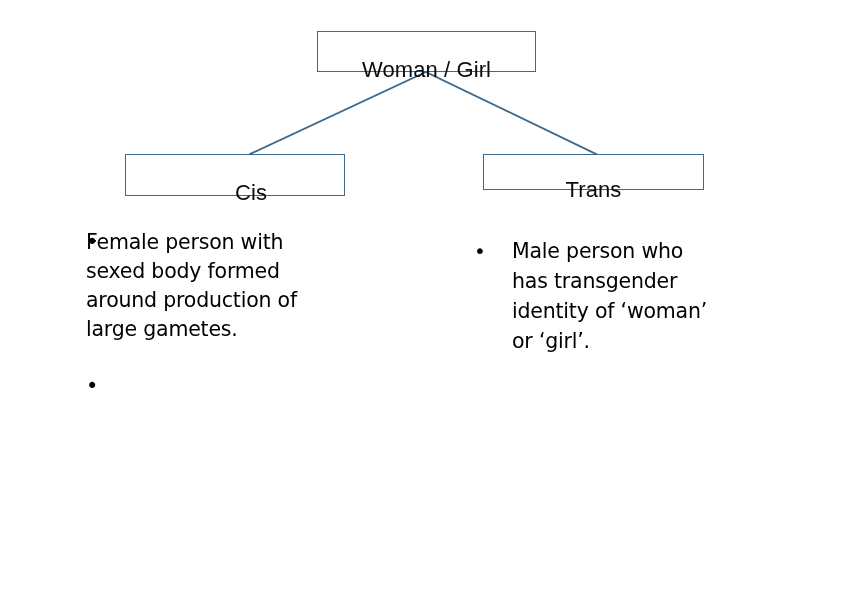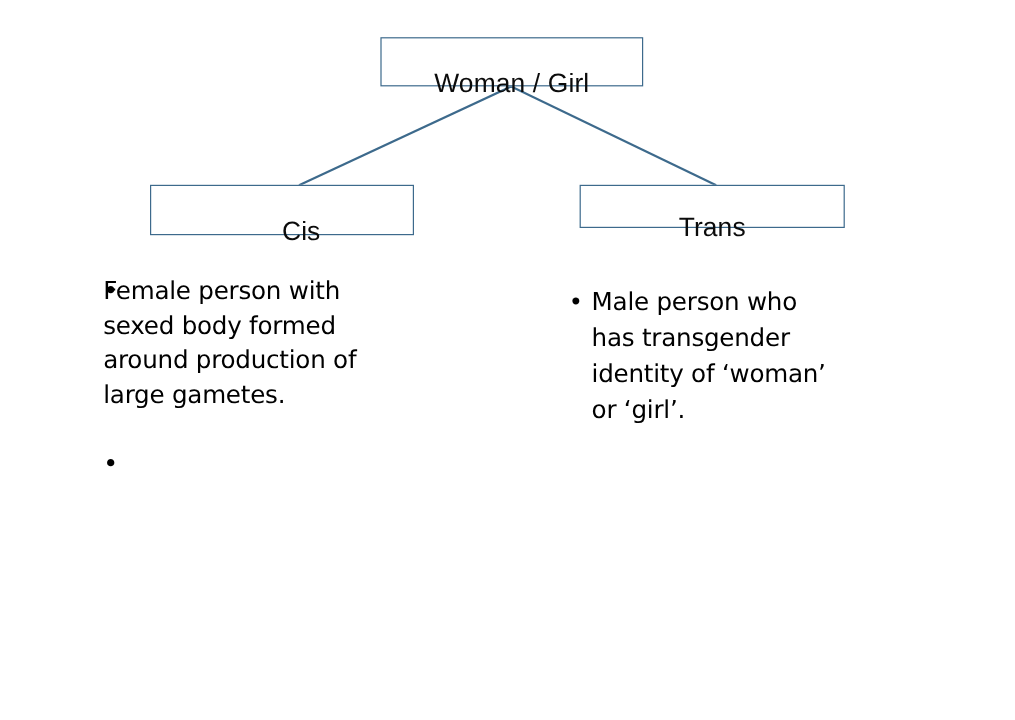--- a/index.html
+++ b/index.html
@@ -116,21 +116,21 @@
     line-height: 29px;
     color: #000000;
     letter-spacing: -0.2px;
     white-space: pre-line;
   }
   #column-trans .bullet-marker {
     font-size: 20px;
     line-height: 30px;
   }
   #column-trans .bullet-text {
-    margin-left: 19px;
+    margin-left: 38px;
     font-size: 20.5px;
     line-height: 30px;
   }
 </style>
 </head>
 <body>
 
 <div id="diagram-canvas">
 
   <svg id="connectors" viewBox="0 0 846 600" width="846" height="600" aria-hidden="true">

